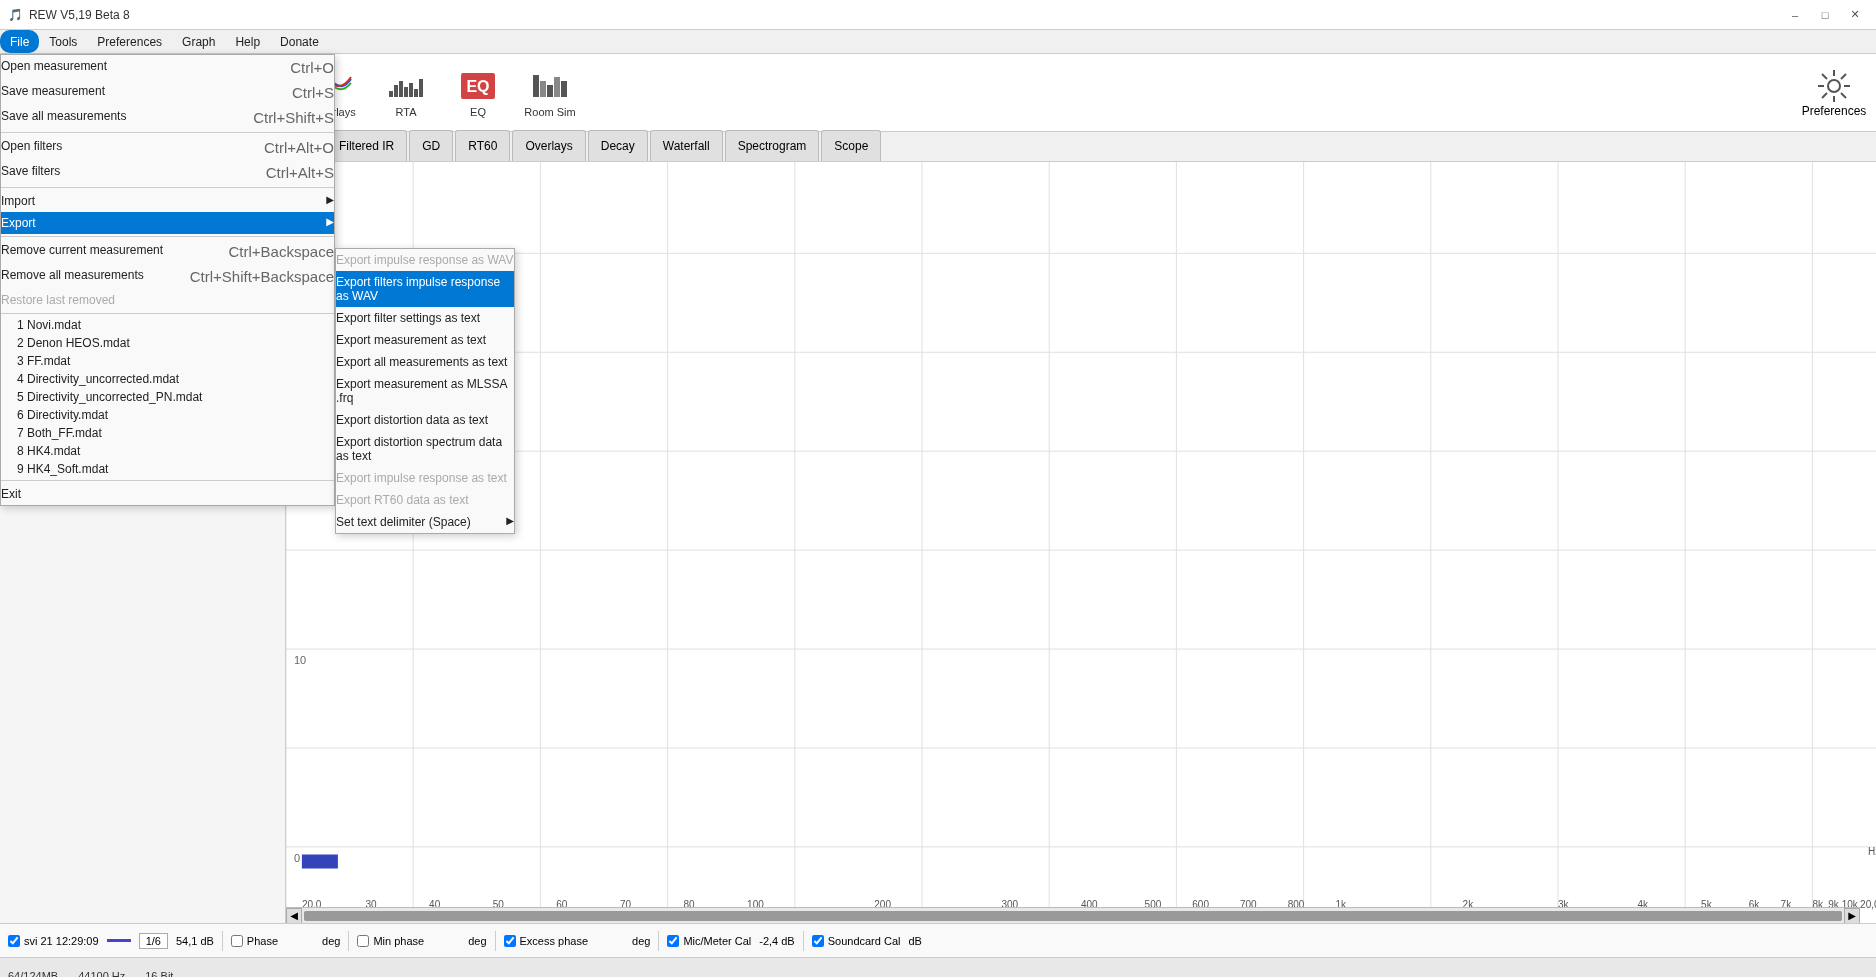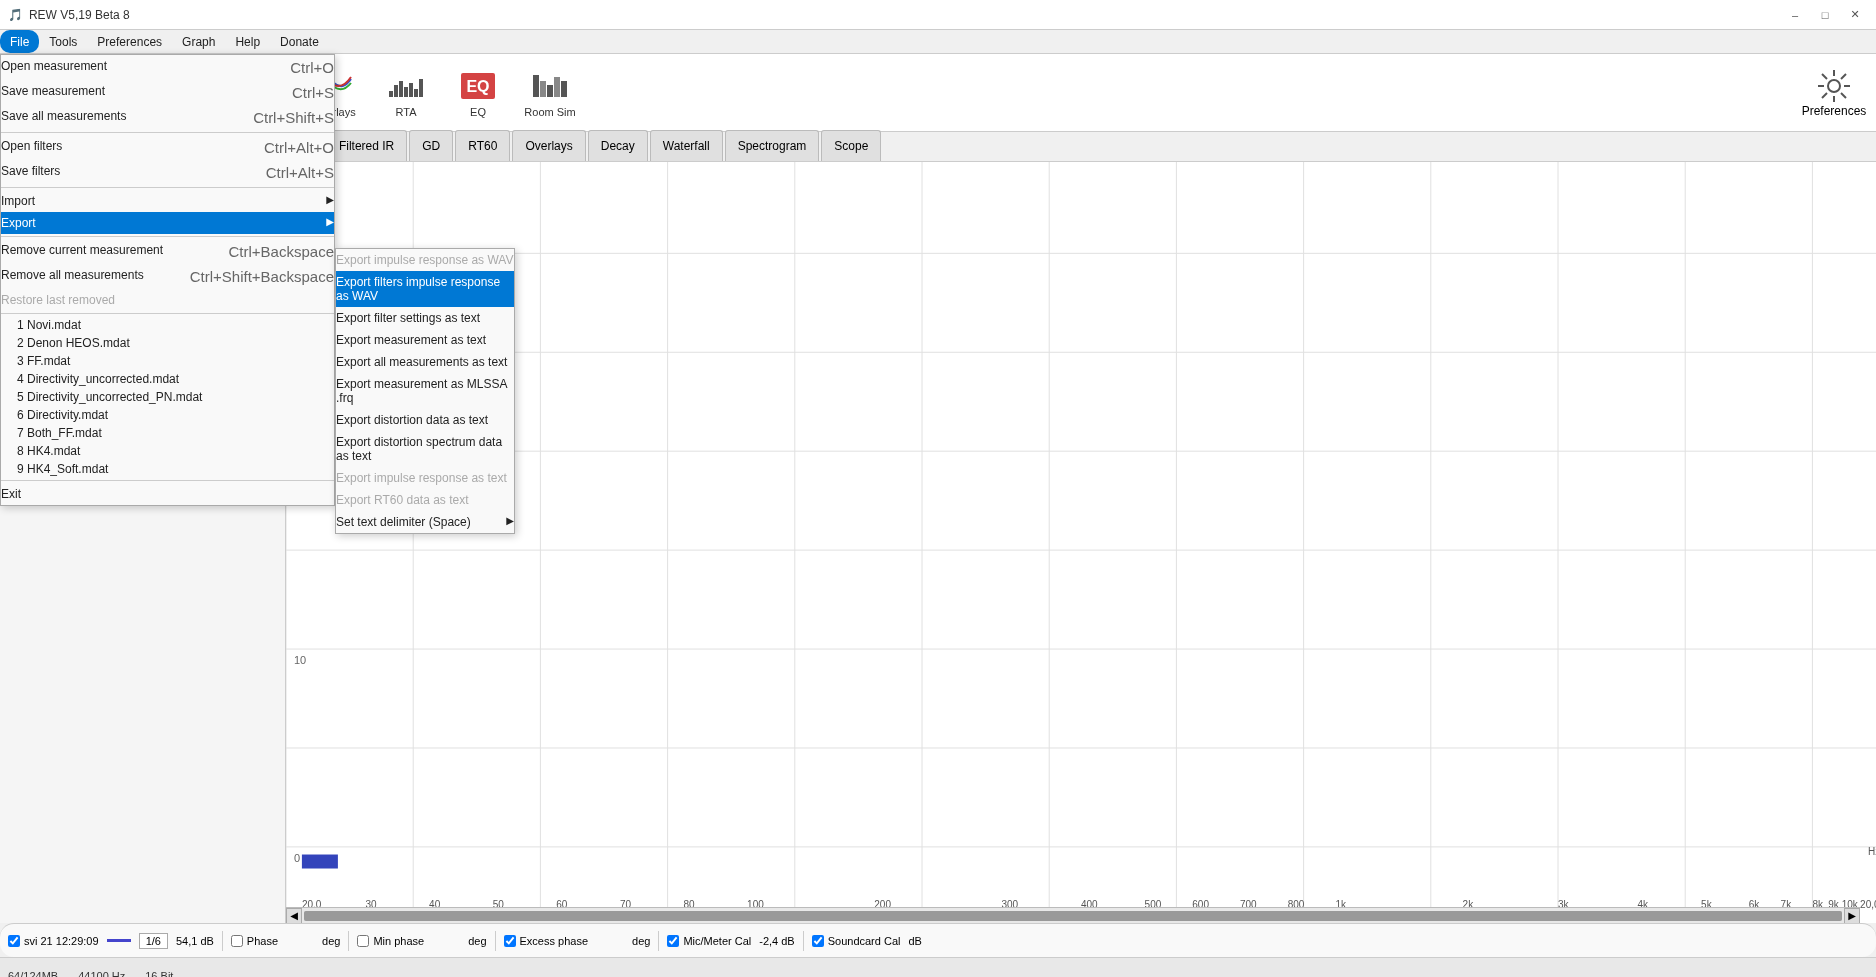--- a/index.html
+++ b/index.html
@@ -317,21 +317,20 @@
     
     #bottom-bar {
       height: 34px;
       background: #f9f9f9;
       border-top: 1px solid #ccc;
       display: flex;
       align-items: center;
       padding: 0 8px;
       gap: 16px;
       font-size: 11px;
-      border-radius: 14px;
     }
     .bottom-item {
       display: flex;
       align-items: center;
       gap: 4px;
     }
     .bottom-checkbox {
       width: 12px;
       height: 12px;
     }

